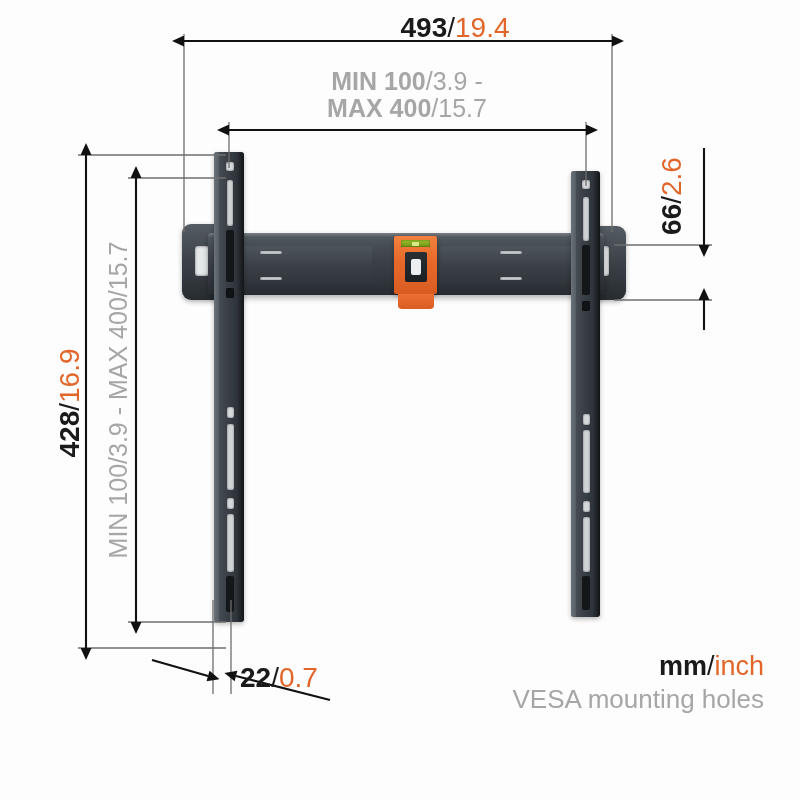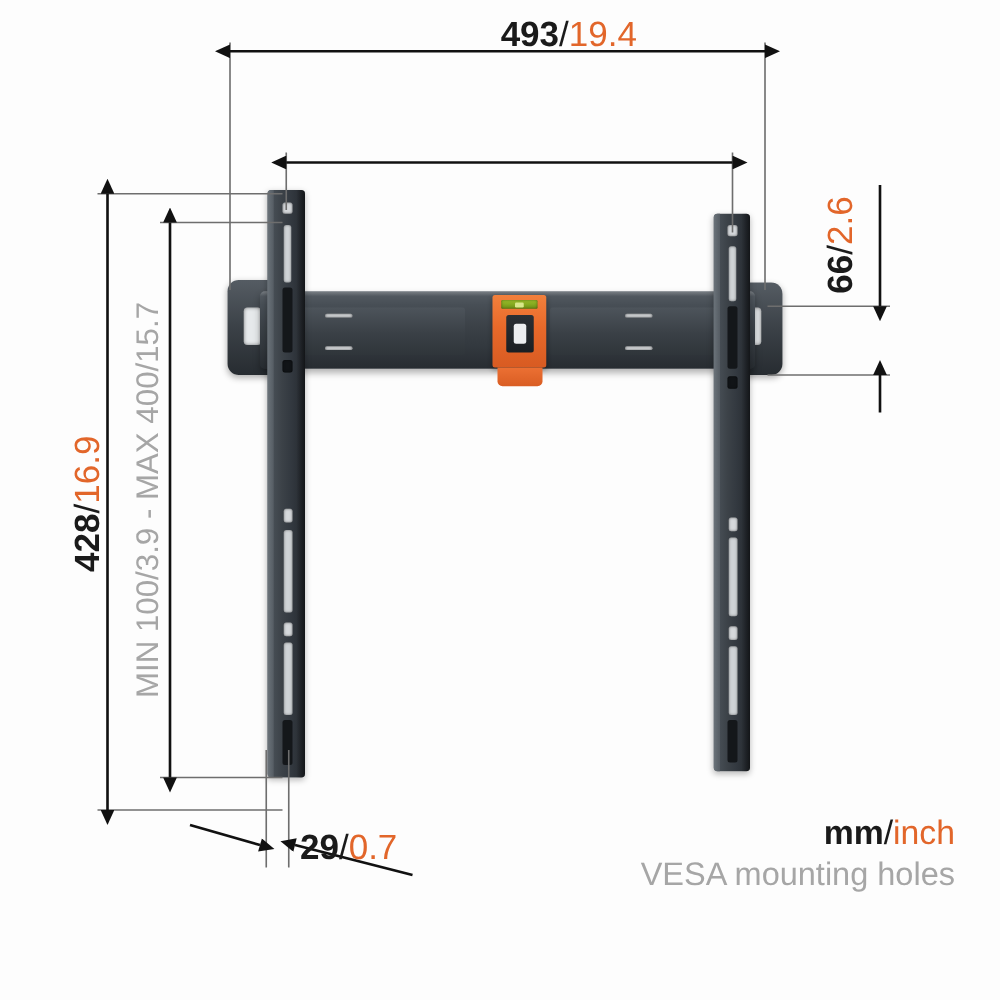--- a/index.html
+++ b/index.html
@@ -218,35 +218,43 @@
 
       <line x1="152" y1="660" x2="208" y2="676" marker-end="url(#ah-r)"></line>
       <line x1="330" y1="700" x2="236" y2="676" marker-end="url(#ah-r)"></line>
     </g>
   </svg>
 
   <div class="lbl big" style="left:413px;top:13px;transform:translateX(-50%);margin-left:42px;">
     <span class="mm">493</span><span class="sep">/</span><span class="inch">19.4</span>
   </div>
 
+  <div class="lbl mid gray" style="left:407px;top:68px;transform:translateX(-50%);text-align:center;">
+    <div>
+      <span class="g-b">MIN 100</span><span class="g-n">/</span><span class="g-n">3.9 -</span>
+    </div>
+    <div style="margin-top:1px;">
+      <span class="g-b">MAX 400</span><span class="g-n">/</span><span class="g-n">15.7</span>
+    </div>
+  </div>
 
   <div class="lbl big rot" style="left:672px;top:196px;transform:translate(-50%,-50%) rotate(-90deg);">
     <span class="mm">66</span><span class="sep">/</span><span class="inch">2.6</span>
   </div>
 
   <div class="lbl big rot" style="left:70px;top:403px;transform:translate(-50%,-50%) rotate(-90deg);">
     <span class="mm">428</span><span class="sep">/</span><span class="inch">16.9</span>
   </div>
 
   <div class="lbl mid gray rot" style="left:118px;top:400px;transform:translate(-50%,-50%) rotate(-90deg);">
     <span class="g-n">MIN 100/3.9 - MAX 400/15.7</span>
   </div>
 
   <div class="lbl big" style="left:240px;top:663px;">
-    <span class="mm">29</span><span class="sep">/</span><span class="inch">0.7</span>
+    <span class="mm">22</span><span class="sep">/</span><span class="inch">0.7</span>
   </div>
 
   <div class="lbl legend-vesa" style="right:36px;top:686px;">
     <span>VESA mounting holes</span>
   </div>
 
   <div class="lbl legend-mm" style="right:36px;top:652px;">
     <span class="mm">mm</span><span class="sep">/</span><span class="inch">inch</span>
   </div>
 

